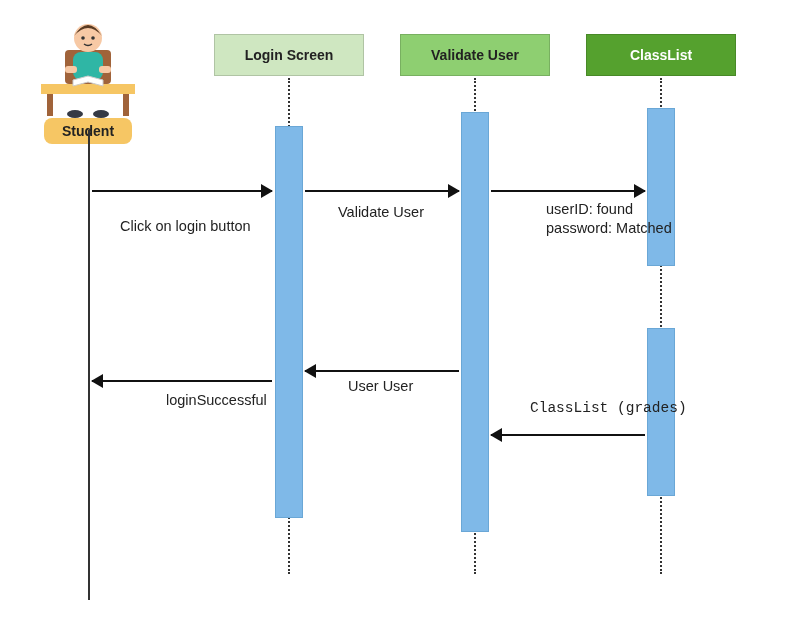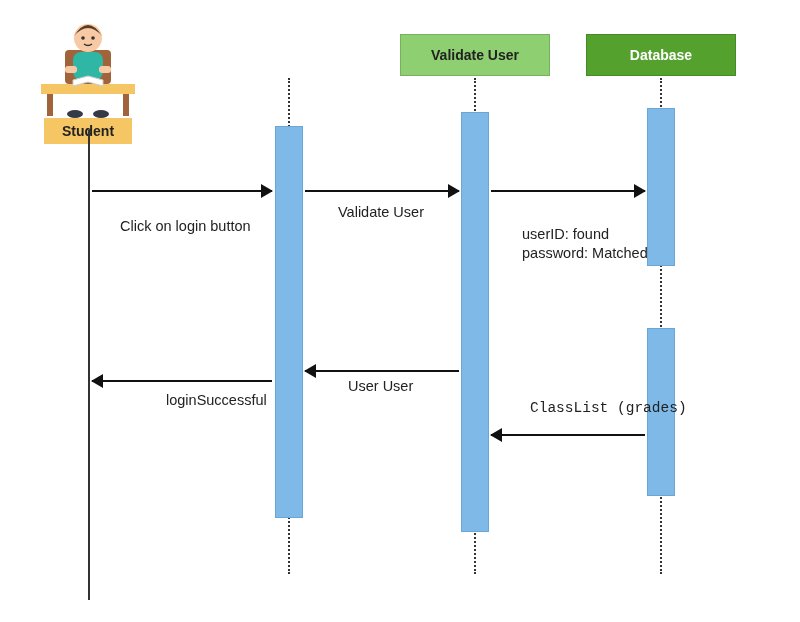--- a/index.html
+++ b/index.html
@@ -27,21 +27,21 @@
   .hd-db{left:586px;width:150px;background:#55a12e;color:#fff;}
   
   .student-wrap{position:absolute;left:33px;top:10px;width:110px;text-align:center;}
   .desk-label{
     margin-top:-6px;
     background:#f6c664;
     display:inline-block;
     padding:5px 18px;
     font-weight:700;
     font-size:14px;
-    border-radius:0;
+    border-radius:8px;
   }
   
   .lifeline{
     position:absolute;
     width:0;
     border-left:2px dotted #333;
   }
   .ll-login{left:288px;top:78px;height:496px;}
   .ll-validate{left:474px;top:78px;height:496px;}
   .ll-db{left:660px;top:78px;height:496px;}
@@ -121,25 +121,28 @@
       <rect x="66" y="56" width="12" height="7" rx="3" fill="#f7c9a5"></rect>
 
       <path d="M40 70 L55 66 L70 70 L70 76 L55 72 L40 76 Z" fill="#fff" stroke="#ccc"></path>
 
       <ellipse cx="42" cy="104" rx="8" ry="4" fill="#353a45"></ellipse>
       <ellipse cx="68" cy="104" rx="8" ry="4" fill="#353a45"></ellipse>
     </svg>
     <div class="desk-label">Student</div>
   </div>
 
+  <div class="life-head hd-login">
+    <span>Login Screen</span>
+  </div>
   <div class="life-head hd-validate">
     <span>Validate User</span>
   </div>
   <div class="life-head hd-db">
-    <span>Database</span>
+    <span>ClassList</span>
   </div>
 
   <div class="lifeline ll-login"></div>
   <div class="lifeline ll-validate"></div>
   <div class="lifeline ll-db"></div>
   <div class="lifeline ll-student"></div>
 
   <div class="act a-login"></div>
   <div class="act a-validate"></div>
   <div class="act a-db1"></div>
@@ -154,21 +157,21 @@
   <div class="msg" style="left:305px;top:180px;width:154px;">
     <div class="line"></div>
       <div class="head-r"></div>
   </div>
   <div class="msg-label" style="left:338px;top:204px;">Validate User</div>
 
   <div class="msg" style="left:491px;top:180px;width:154px;">
     <div class="line"></div>
       <div class="head-r"></div>
   </div>
-  <div class="msg-label" style="left:522px;top:200px;line-height:1.3;margin-top:25px;">userID: found
+  <div class="msg-label" style="left:546px;top:200px;line-height:1.3;">userID: found
 password: Matched</div>
 
   <div class="msg" style="left:305px;top:360px;width:154px;">
     <div class="line"></div>
       <div class="head-l"></div>
   </div>
   <div class="msg-label" style="left:348px;top:378px;">User User</div>
 
   <div class="msg" style="left:92px;top:370px;width:180px;">
     <div class="line"></div>

